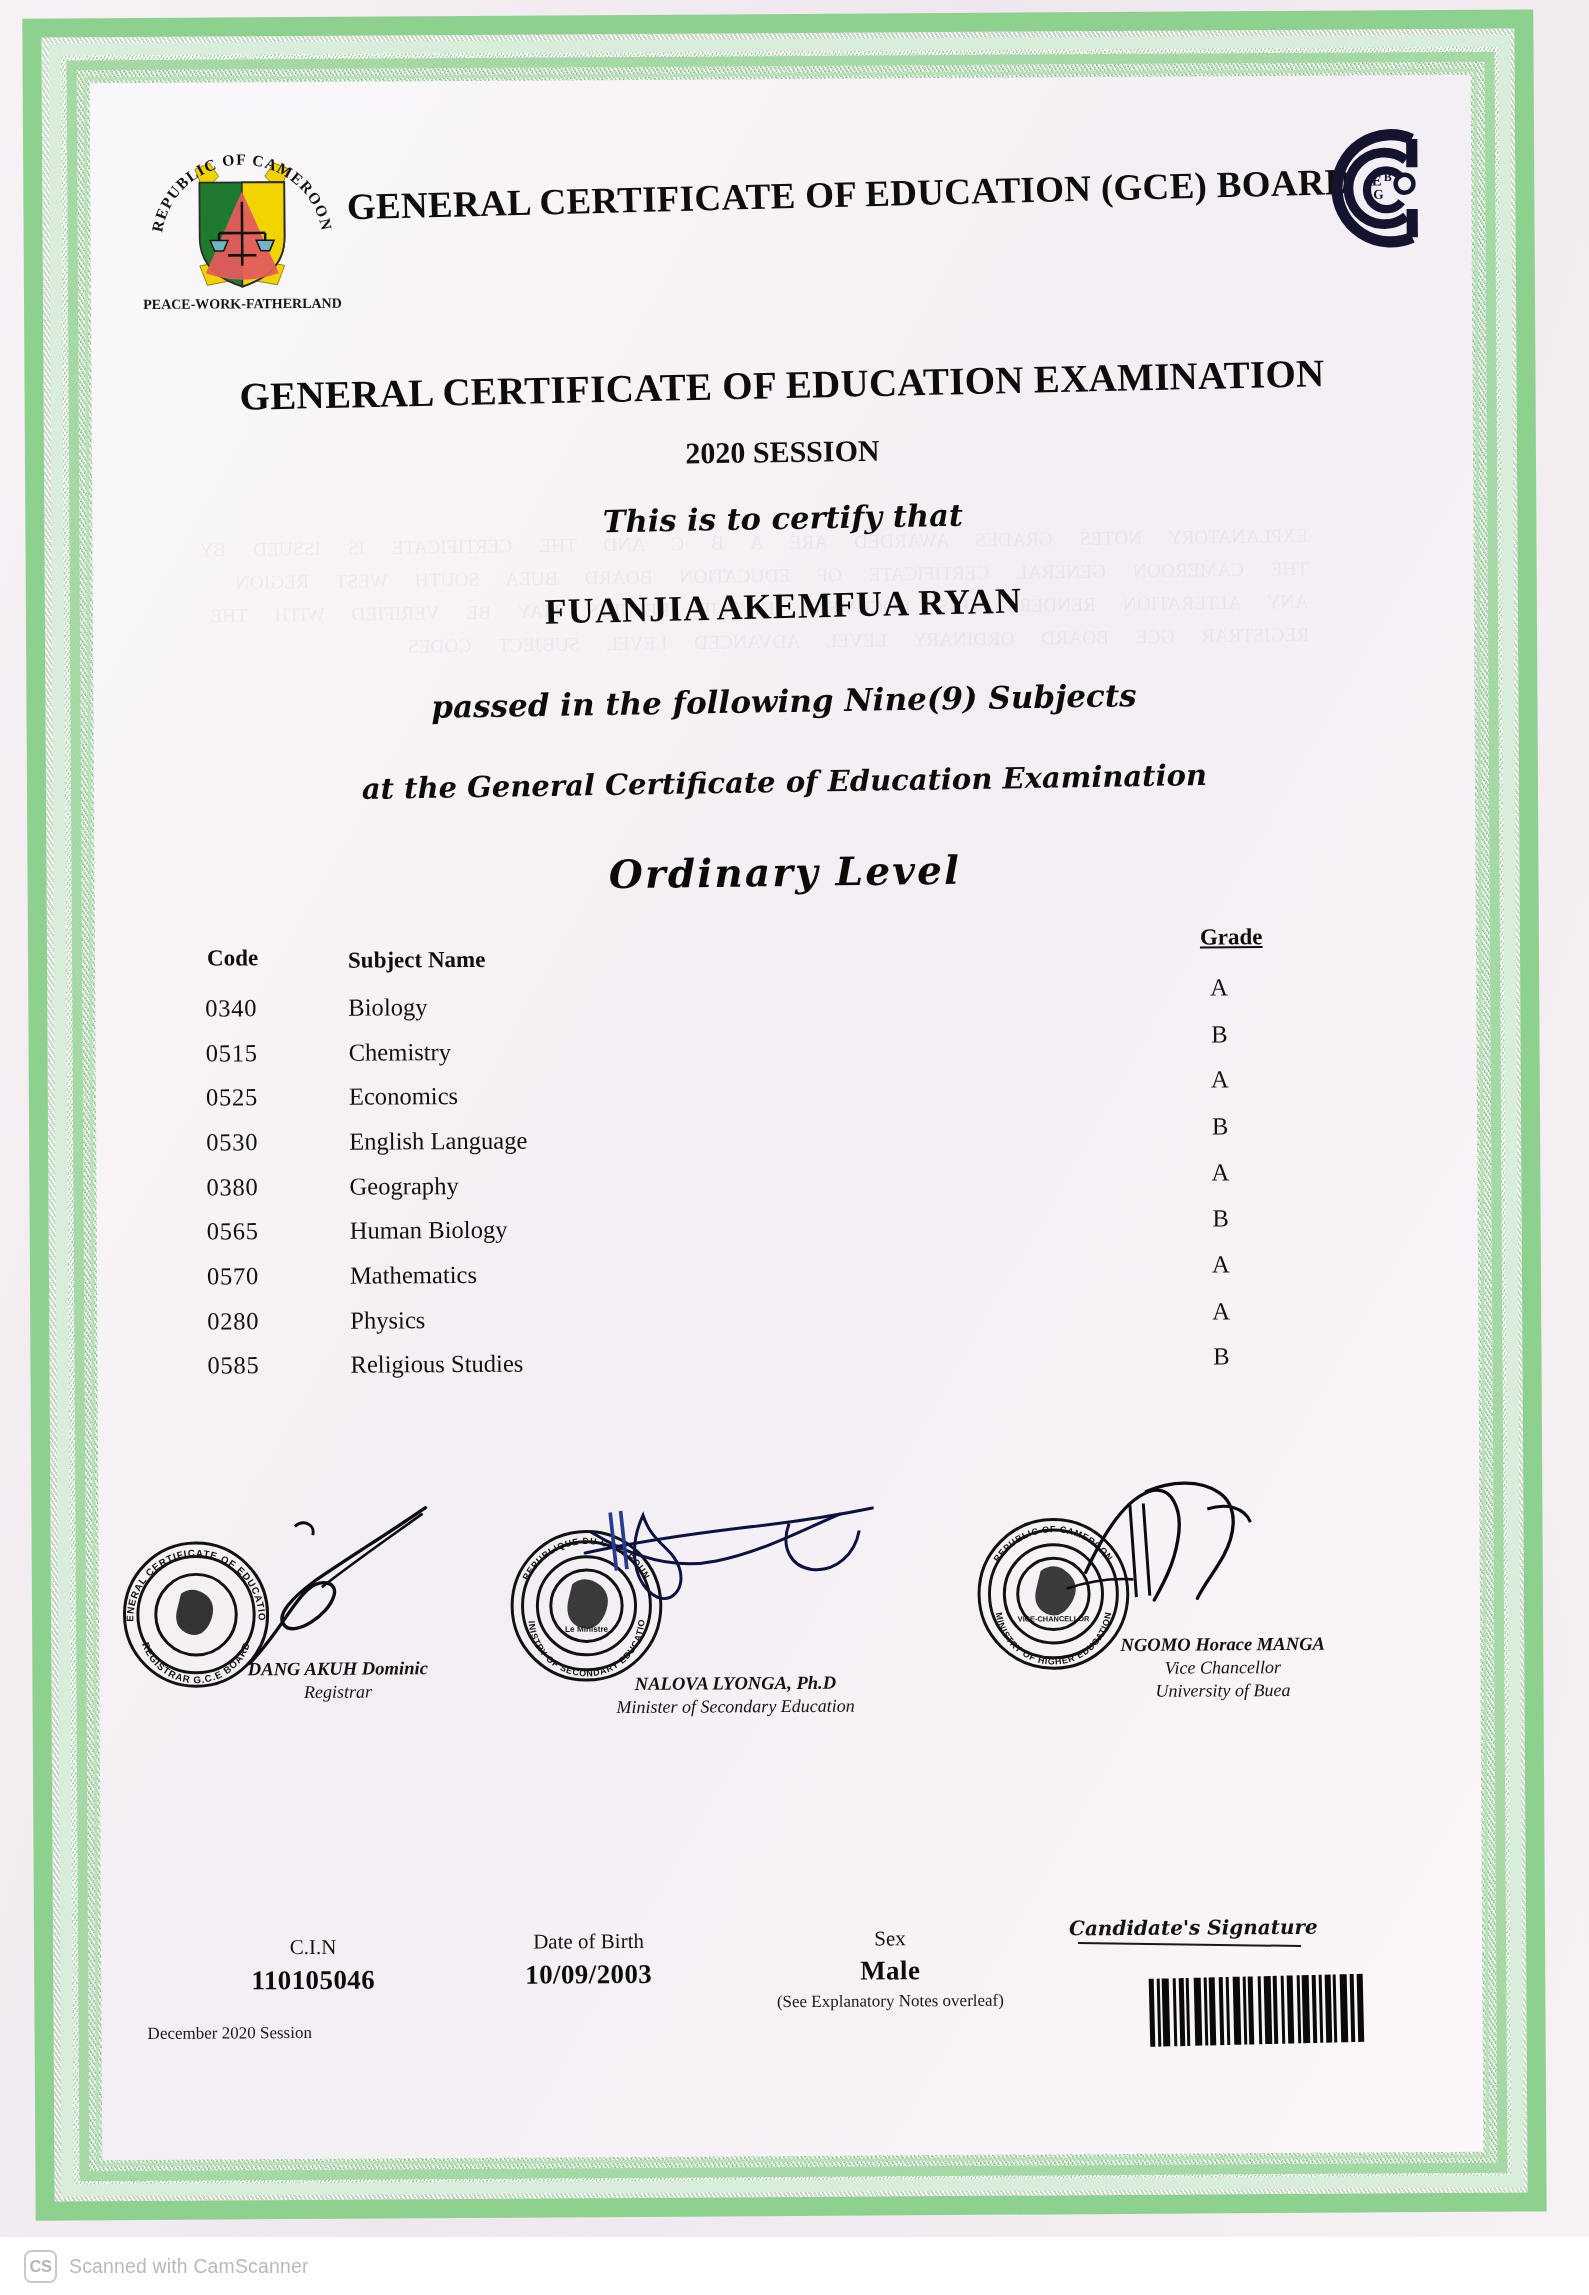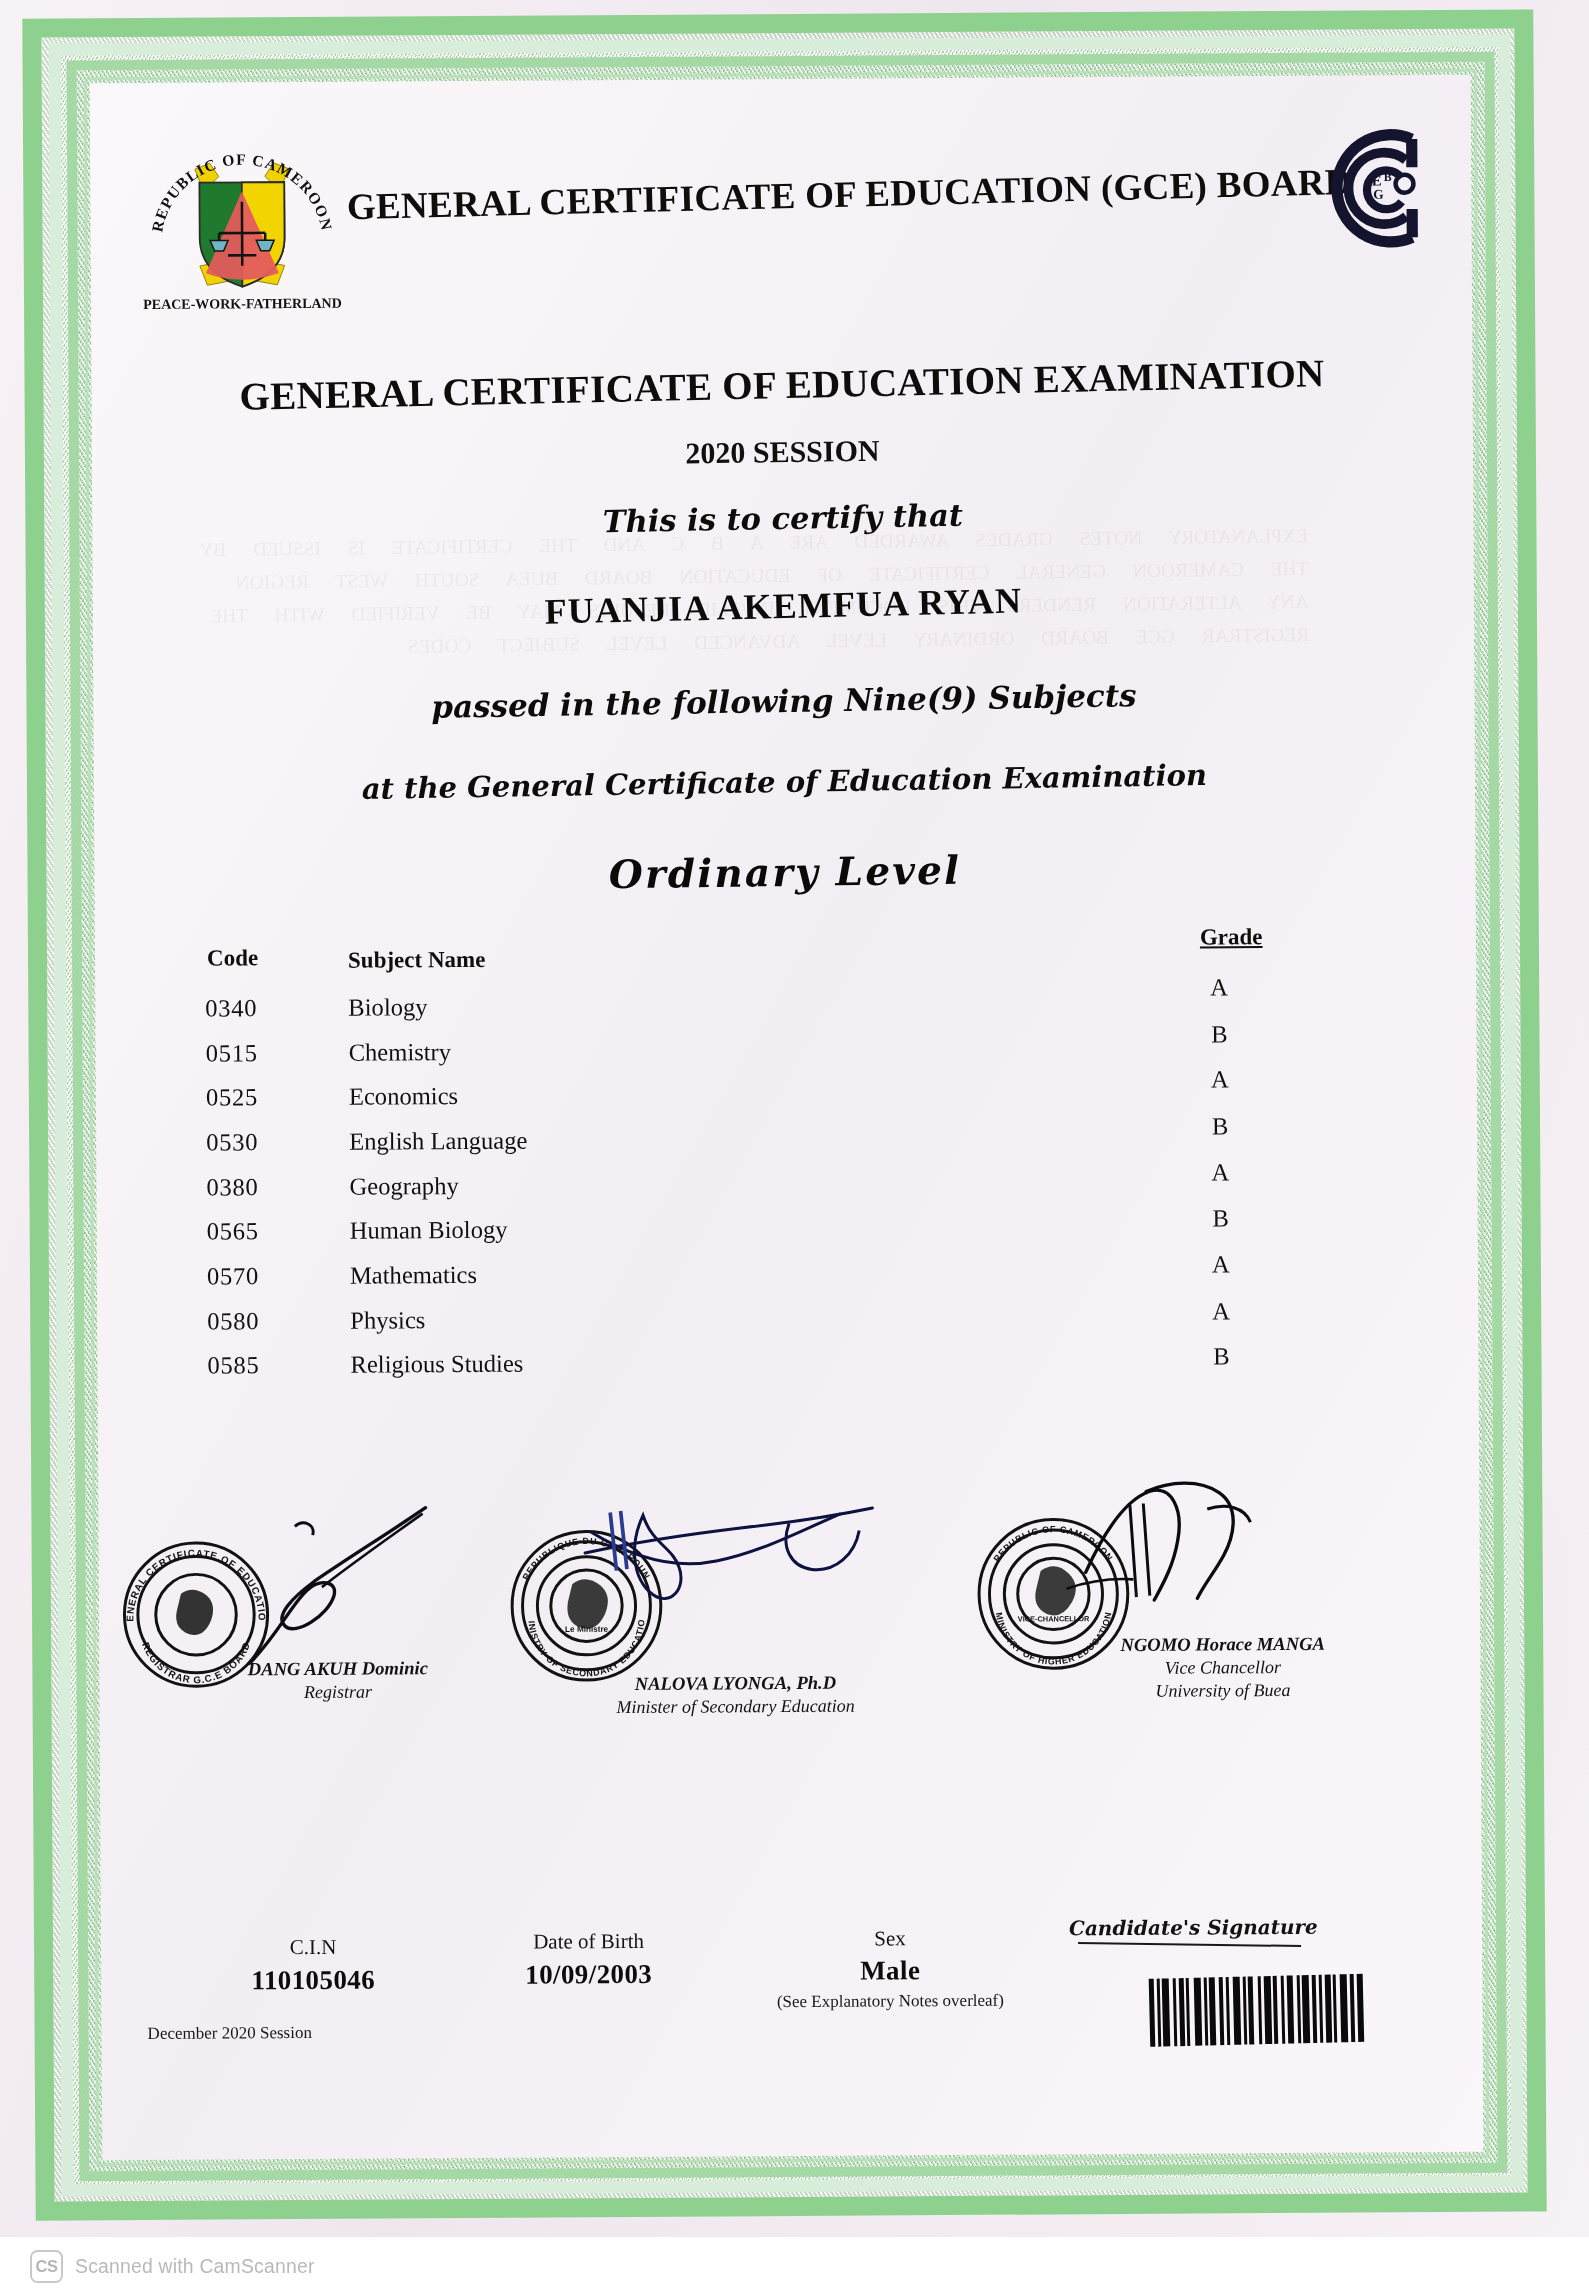--- a/index.html
+++ b/index.html
@@ -266,21 +266,21 @@
     display: flex; align-items: stretch; gap: 0;
   }
   #barcode .bar { background: #0b0a0a; }
   #barcode .gap { background: transparent; }
 
   
   #camscanner {
     position: absolute; left: 0; top: 2237px;
     width: 1590px; height: 58px;
     background: #ffffff;
-    display: flex; align-items: center; padding-left: 30px;
+    display: flex; align-items: center; padding-left: 24px;
   }
   #cs-logo {
     width: 33px; height: 33px;
     border: 2.2px solid #c9c9c9; border-radius: 7.4px;
     display: flex; align-items: center; justify-content: center;
     font-family: "Liberation Sans", sans-serif;
     font-size: 16.4px; font-weight: 700; color: #b5b5b5;
     letter-spacing: -0.4px;
   }
   #cs-text {
@@ -429,21 +429,21 @@
           <div class="cell-code">0565</div>
           <div class="cell-subject">Human Biology</div>
           <div class="cell-grade" style="top:-7.4px">B</div>
         </div>
         <div class="row" style="top:317px">
           <div class="cell-code">0570</div>
           <div class="cell-subject">Mathematics</div>
           <div class="cell-grade" style="top:-6px">A</div>
         </div>
         <div class="row" style="top:362px">
-          <div class="cell-code">0580</div>
+          <div class="cell-code">0280</div>
           <div class="cell-subject">Physics</div>
           <div class="cell-grade" style="top:-4.5px">A</div>
         </div>
         <div class="row" style="top:406px">
           <div class="cell-code">0585</div>
           <div class="cell-subject">Religious Studies</div>
           <div class="cell-grade" style="top:-3px">B</div>
         </div>
       </div>
 

